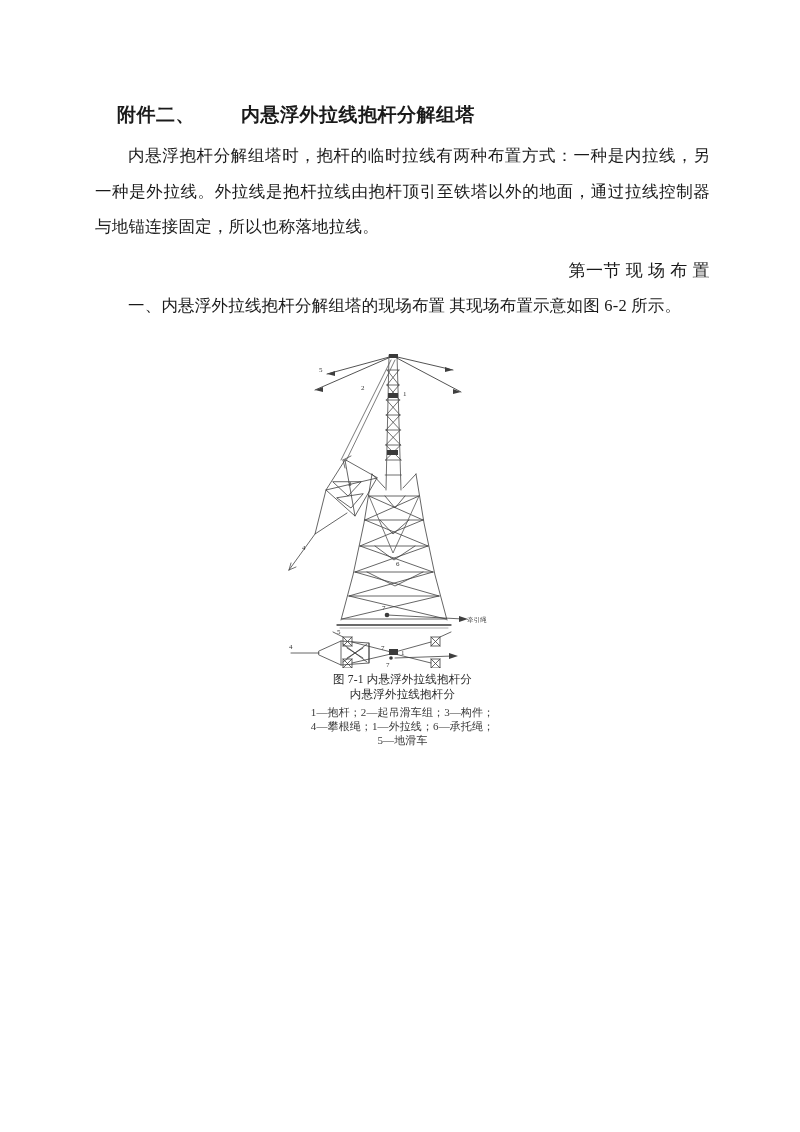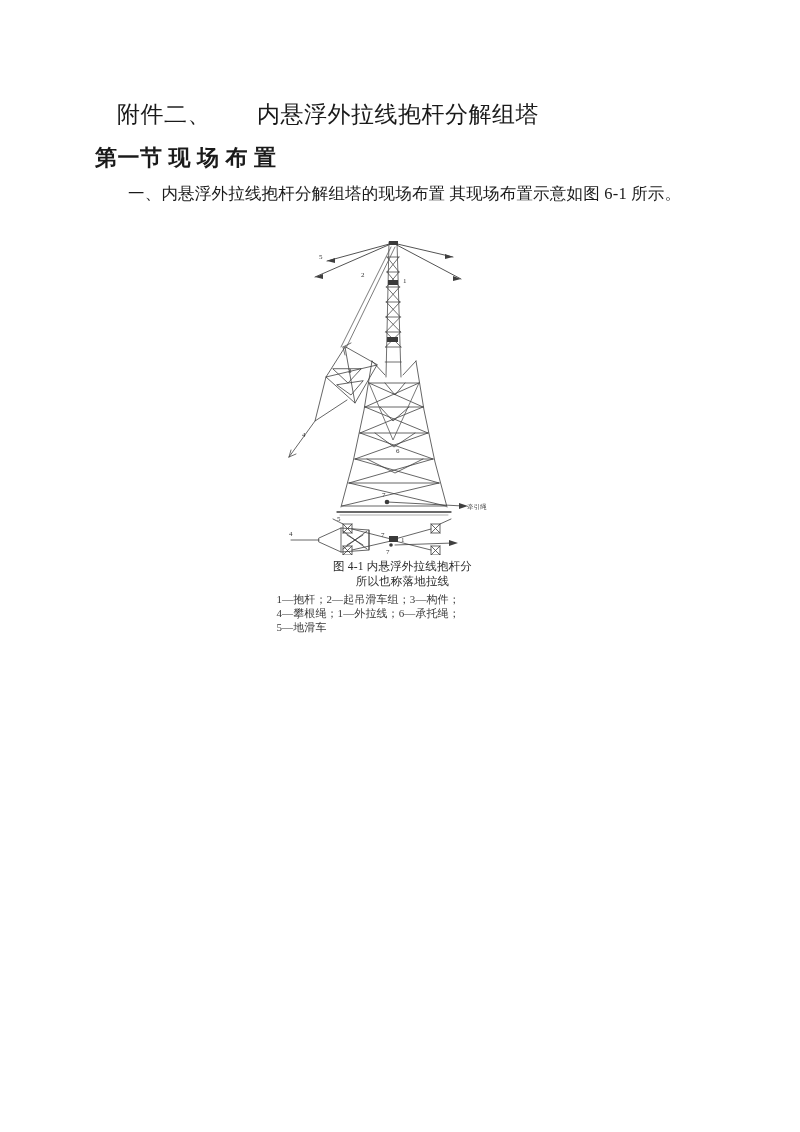--- a/index.html
+++ b/index.html
@@ -21,45 +21,45 @@
     background: #fff;
     overflow: hidden;
   }
   .content {
     position: absolute;
     left: 95px;
     top: 98px;
     width: 615px;
   }
   .doc-title {
-    font-size: 23px;
-    font-weight: normal;
+    font-size: 19px;
+    font-weight: bold;
     letter-spacing: 0.5px;
     margin: 0 0 6px 0;
     padding-left: 22px;
     line-height: 34px;
     white-space: pre;
   }
   .doc-title .title-gap {
     display: inline-block;
     width: 46px;
   }
   p.body-text {
     font-size: 16.5px;
     line-height: 35.5px;
     margin: 0;
     text-align: justify;
     text-justify: inter-ideograph;
     text-indent: 2em;
     letter-spacing: 0.2px;
   }
   .section-heading {
-    font-size: 22px;
-    font-weight: bold;
-    text-align: left;
+    font-size: 17px;
+    font-weight: normal;
+    text-align: right;
     line-height: 35.5px;
     margin: 8px 0 0 0;
     letter-spacing: 0.5px;
   }
   .figure-block {
     margin-top: 14px;
     display: flex;
     flex-direction: column;
     align-items: center;
   }
@@ -73,21 +73,21 @@
     width: 250px;
     text-align: center;
     font-size: 11.5px;
     line-height: 15px;
     color: #2b2b2b;
     margin-top: 4px;
     letter-spacing: 0.2px;
   }
   .fig-legend {
     width: 252px;
-    text-align: left;
+    text-align: center;
     font-size: 11px;
     line-height: 14px;
     color: #3a3a3a;
     margin-top: 3px;
     letter-spacing: 0.1px;
   }
   .fig-legend div { white-space: nowrap; }
   .lbl {
     font-family: "Liberation Serif", serif;
     font-size: 7px;
@@ -100,24 +100,25 @@
   }
 </style>
 </head>
 <body>
 
 <div class="page">
   <div class="content">
 
     <h1 class="doc-title"><span>附件二、</span><span class="title-gap"></span><span>内悬浮外拉线抱杆分解组塔</span></h1>
 
+    <p class="body-text">内悬浮抱杆分解组塔时，抱杆的临时拉线有两种布置方式：一种是内拉线，另一种是外拉线。外拉线是抱杆拉线由抱杆顶引至铁塔以外的地面，通过拉线控制器与地锚连接固定，所以也称落地拉线。</p>
 
     <h2 class="section-heading">第一节 现 场 布 置</h2>
 
-    <p class="body-text">一、内悬浮外拉线抱杆分解组塔的现场布置  其现场布置示意如图 6-1 所示。</p>
+    <p class="body-text">一、内悬浮外拉线抱杆分解组塔的现场布置  其现场布置示意如图 6-2 所示。</p>
 
     <div class="figure-block">
 
       <div class="figure-art">
         <svg width="236" height="330" viewBox="0 0 236 330" xmlns="http://www.w3.org/2000/svg">
           <g stroke="#4a4a4a" fill="none" stroke-width="0.8" stroke-linecap="round">
 
             <g stroke="#3f3f3f" stroke-width="0.9">
               <path d="M108 18 L42 36"></path>
               <path d="M108 18 L30 52"></path>
@@ -243,22 +244,22 @@
             <text class="lbl" x="52" y="296">5</text>
             <text class="lbl" x="4" y="311">4</text>
             <text class="lbl" x="96" y="312">7</text>
             <text class="lbl" x="116" y="317">1</text>
             <text class="lbl" x="101" y="329">7</text>
           </g>
         </svg>
       </div>
 
       <div class="fig-caption">
-        <div>图 4-1   内悬浮外拉线抱杆分</div>
-        <div>所以也称落地拉线</div>
+        <div>图 7-1   内悬浮外拉线抱杆分</div>
+        <div>内悬浮外拉线抱杆分</div>
       </div>
 
       <div class="fig-legend">
         <div>1—抱杆；2—起吊滑车组；3—构件；</div>
         <div>4—攀根绳；1—外拉线；6—承托绳；</div>
         <div>5—地滑车</div>
       </div>
 
     </div>
   </div>

